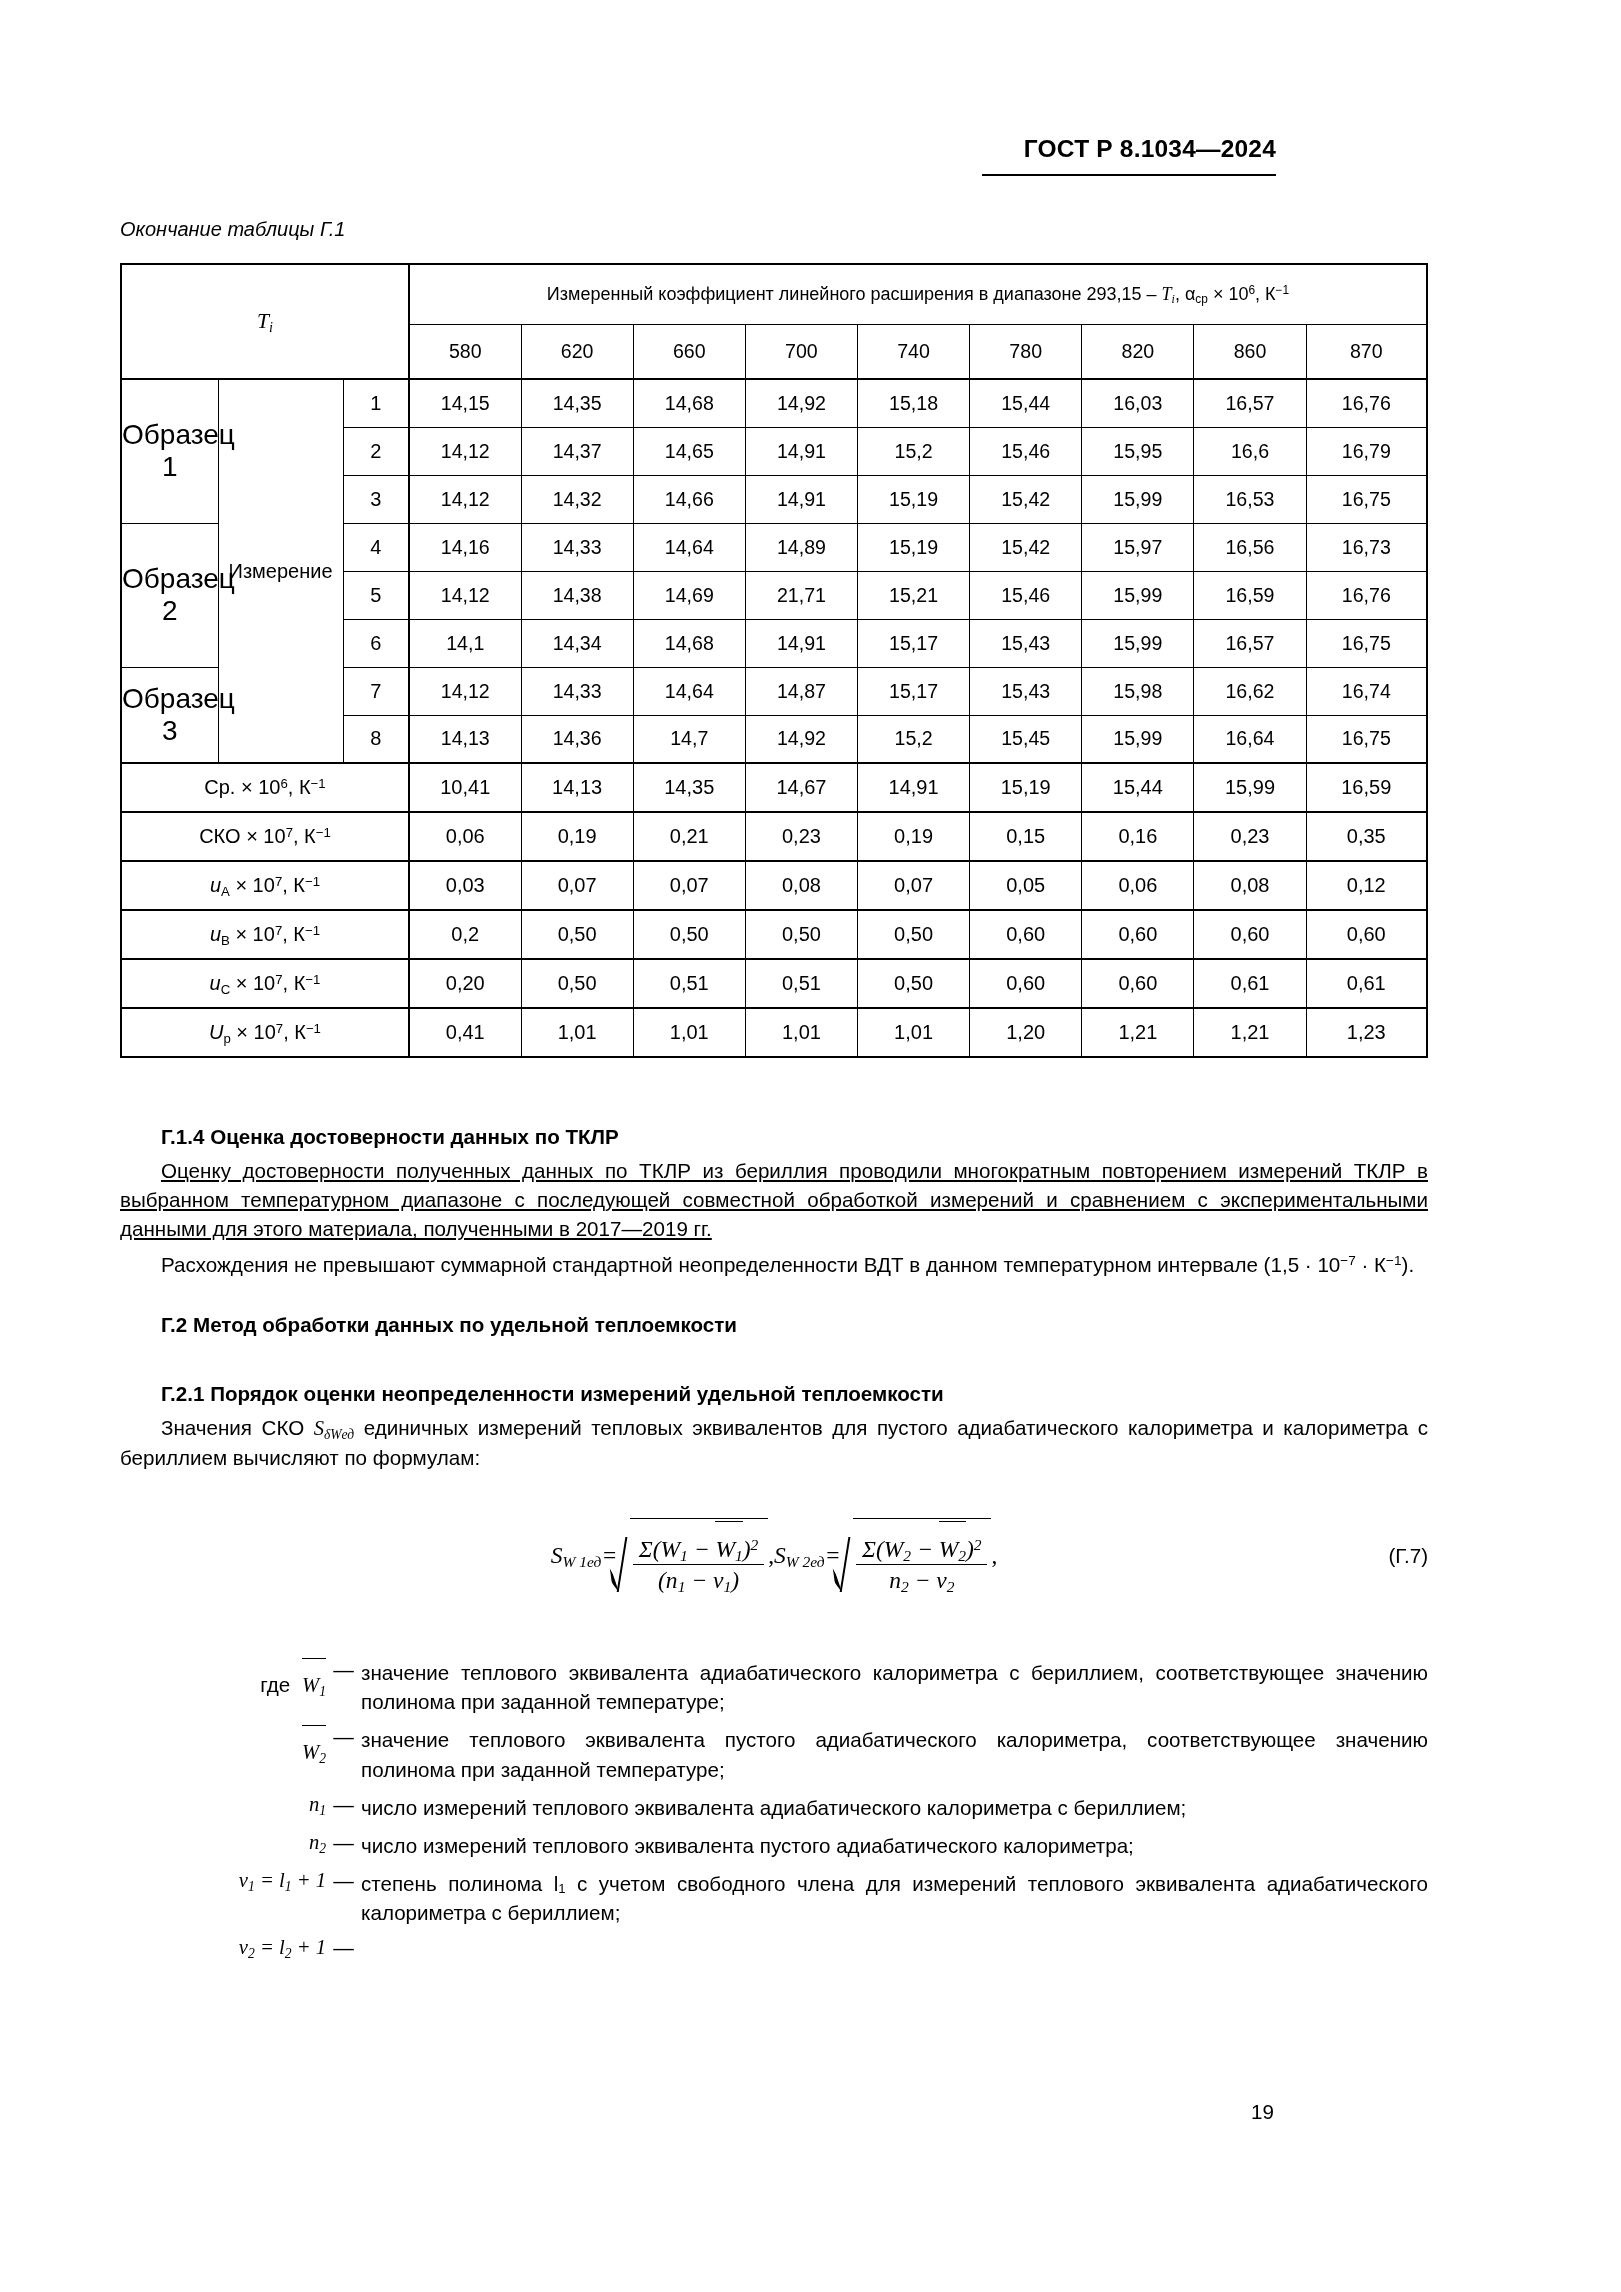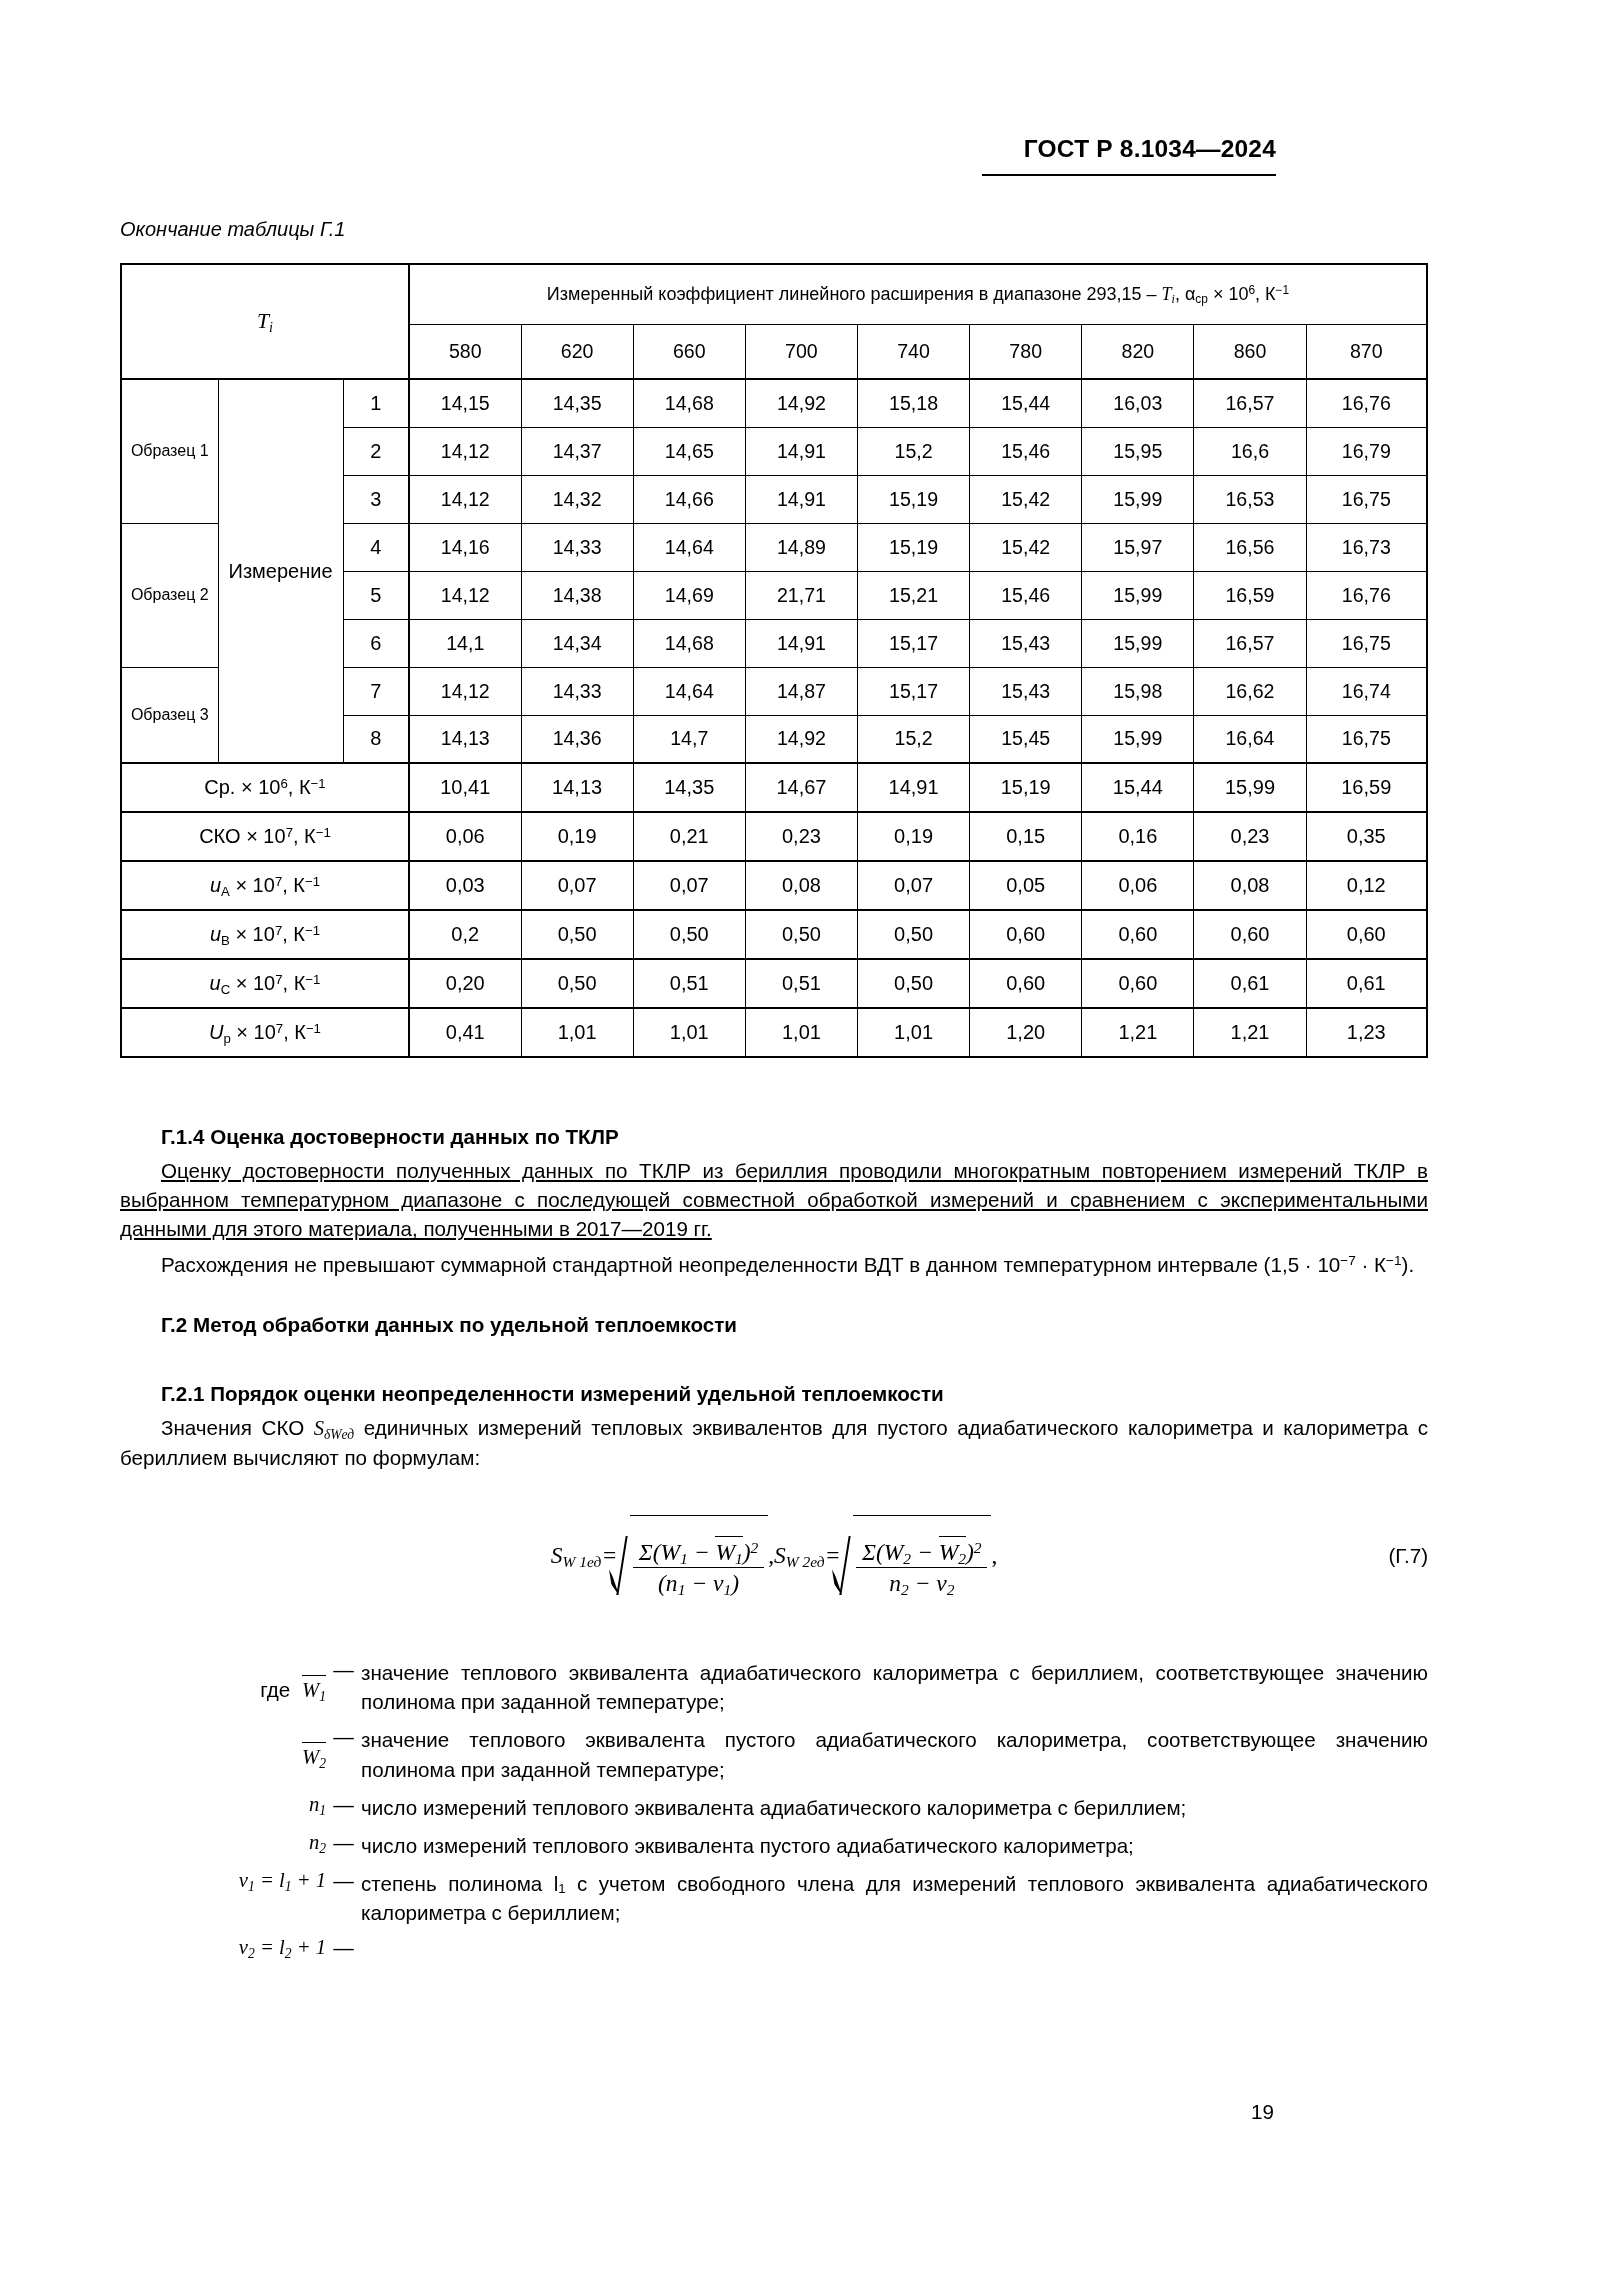--- a/index.html
+++ b/index.html
@@ -49,21 +49,21 @@
   .outer-bot   { border-bottom-width:2px !important; }
   .thick-r     { border-right-width:2px !important; }
   .thick-l     { border-left-width:2px !important; }
   .thick-t     { border-top-width:2px !important; }
 
   .hdr-span { font-size:18px; height:59px; padding:0 7.8px; }
   .hdr-temp { height:53px; font-size:19.6px; }
   .ti-cell  { font-size:21.6px; font-style:italic; }
   .row-cell { height:48px; }
   .lbl-cell { font-size:20px; text-align:center; }
-  .sample-cell { font-size:16px; }
+  .sample-cell { font-size:28px; }
   .meas-cell { font-size:20px; }
   .num-cell { font-size:20px; }
   .summ-lbl { height:49px; font-size:20px; }
 
   sup, sub { font-size:0.66em; line-height:0; }
   sub { vertical-align:-0.28em; }
   sup { vertical-align:0.48em; }
   .it { font-style:italic; }
 
   
@@ -95,21 +95,21 @@
   .sqrt .radical::before {
     content:""; position:absolute; left:3.9px; bottom:2px; width:1.6px; height:72%;
     background:#000; transform:skewX(-9deg);
   }
   .sqrt .radical::after {
     content:""; position:absolute; left:0px; bottom:2px; width:5.9px; height:32%;
     background:#000; transform:skewX(28deg); transform-origin:bottom left;
     clip-path:polygon(0 60%,100% 0,100% 22%,35% 100%);
   }
   .sqrt .radicand { border-top:1.5px solid #000; padding:2.9px 3.9px 0 2.9px; }
-  .ovr { border-top:1.4px solid #000; padding-top:4px; display:inline-block; line-height:1.0;margin-top:17px;}
+  .ovr { border-top:1.4px solid #000; padding-top:16px; display:inline-block; line-height:1.0;}
 
   
   .deflist { position:absolute; left:120px; width:1308px; font-size:20.6px; }
   .defrow { display:flex; align-items:flex-start; margin-bottom:8.8px; }
   .defkey {
     width:206px; flex:0 0 206px; text-align:right; padding-right:0px;
     font-family:"Liberation Serif", serif; font-style:italic; white-space:nowrap;
   }
   .defdash { flex:0 0 35px; text-align:center; font-family:"Liberation Sans", sans-serif; font-style:normal;}
   .deftxt { flex:1; text-align:justify; line-height:1.42; }

